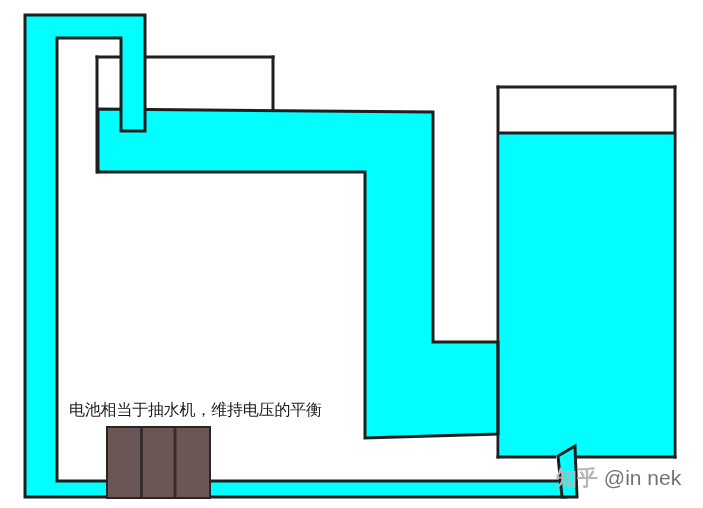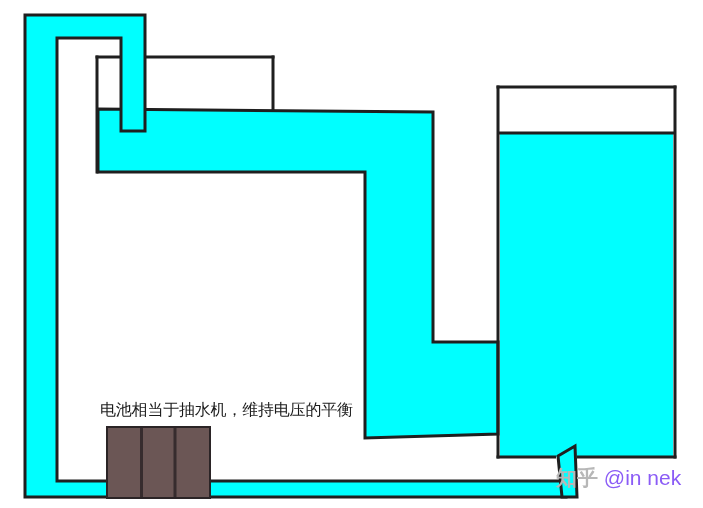--- a/index.html
+++ b/index.html
@@ -11,31 +11,30 @@
     font-family:"Liberation Sans", sans-serif;
   }
   .stage svg{position:absolute;left:0;top:0;}
   .annotation{
     position:absolute;
     left:69px;top:400px;
     font-size:16px;
     letter-spacing:-0.2px;
     color:#1a1a1a;
     white-space:nowrap;
-    margin-left:31px;
   }
   .watermark{
     position:absolute;
     left:556px;top:464px;
     font-size:21px;
     white-space:nowrap;
     user-select:none;
   }
   .watermark .brand{font-weight:bold;color:#b7b7b7;text-align:center;}
-  .watermark .handle{font-weight:normal;color:#8b5cf6;}
+  .watermark .handle{font-weight:normal;color:#737373;}
 </style>
 </head>
 <body>
 
 <div class="stage">
 
   <svg width="703" height="508" viewBox="0 0 703 508">
 
     <polygon points="98,109 433,112 433,342 498,342 498,434 365,438 365,172 98,172" fill="#00ffff" stroke="#1f1f1f" stroke-width="3" stroke-linejoin="miter"></polygon>
 

